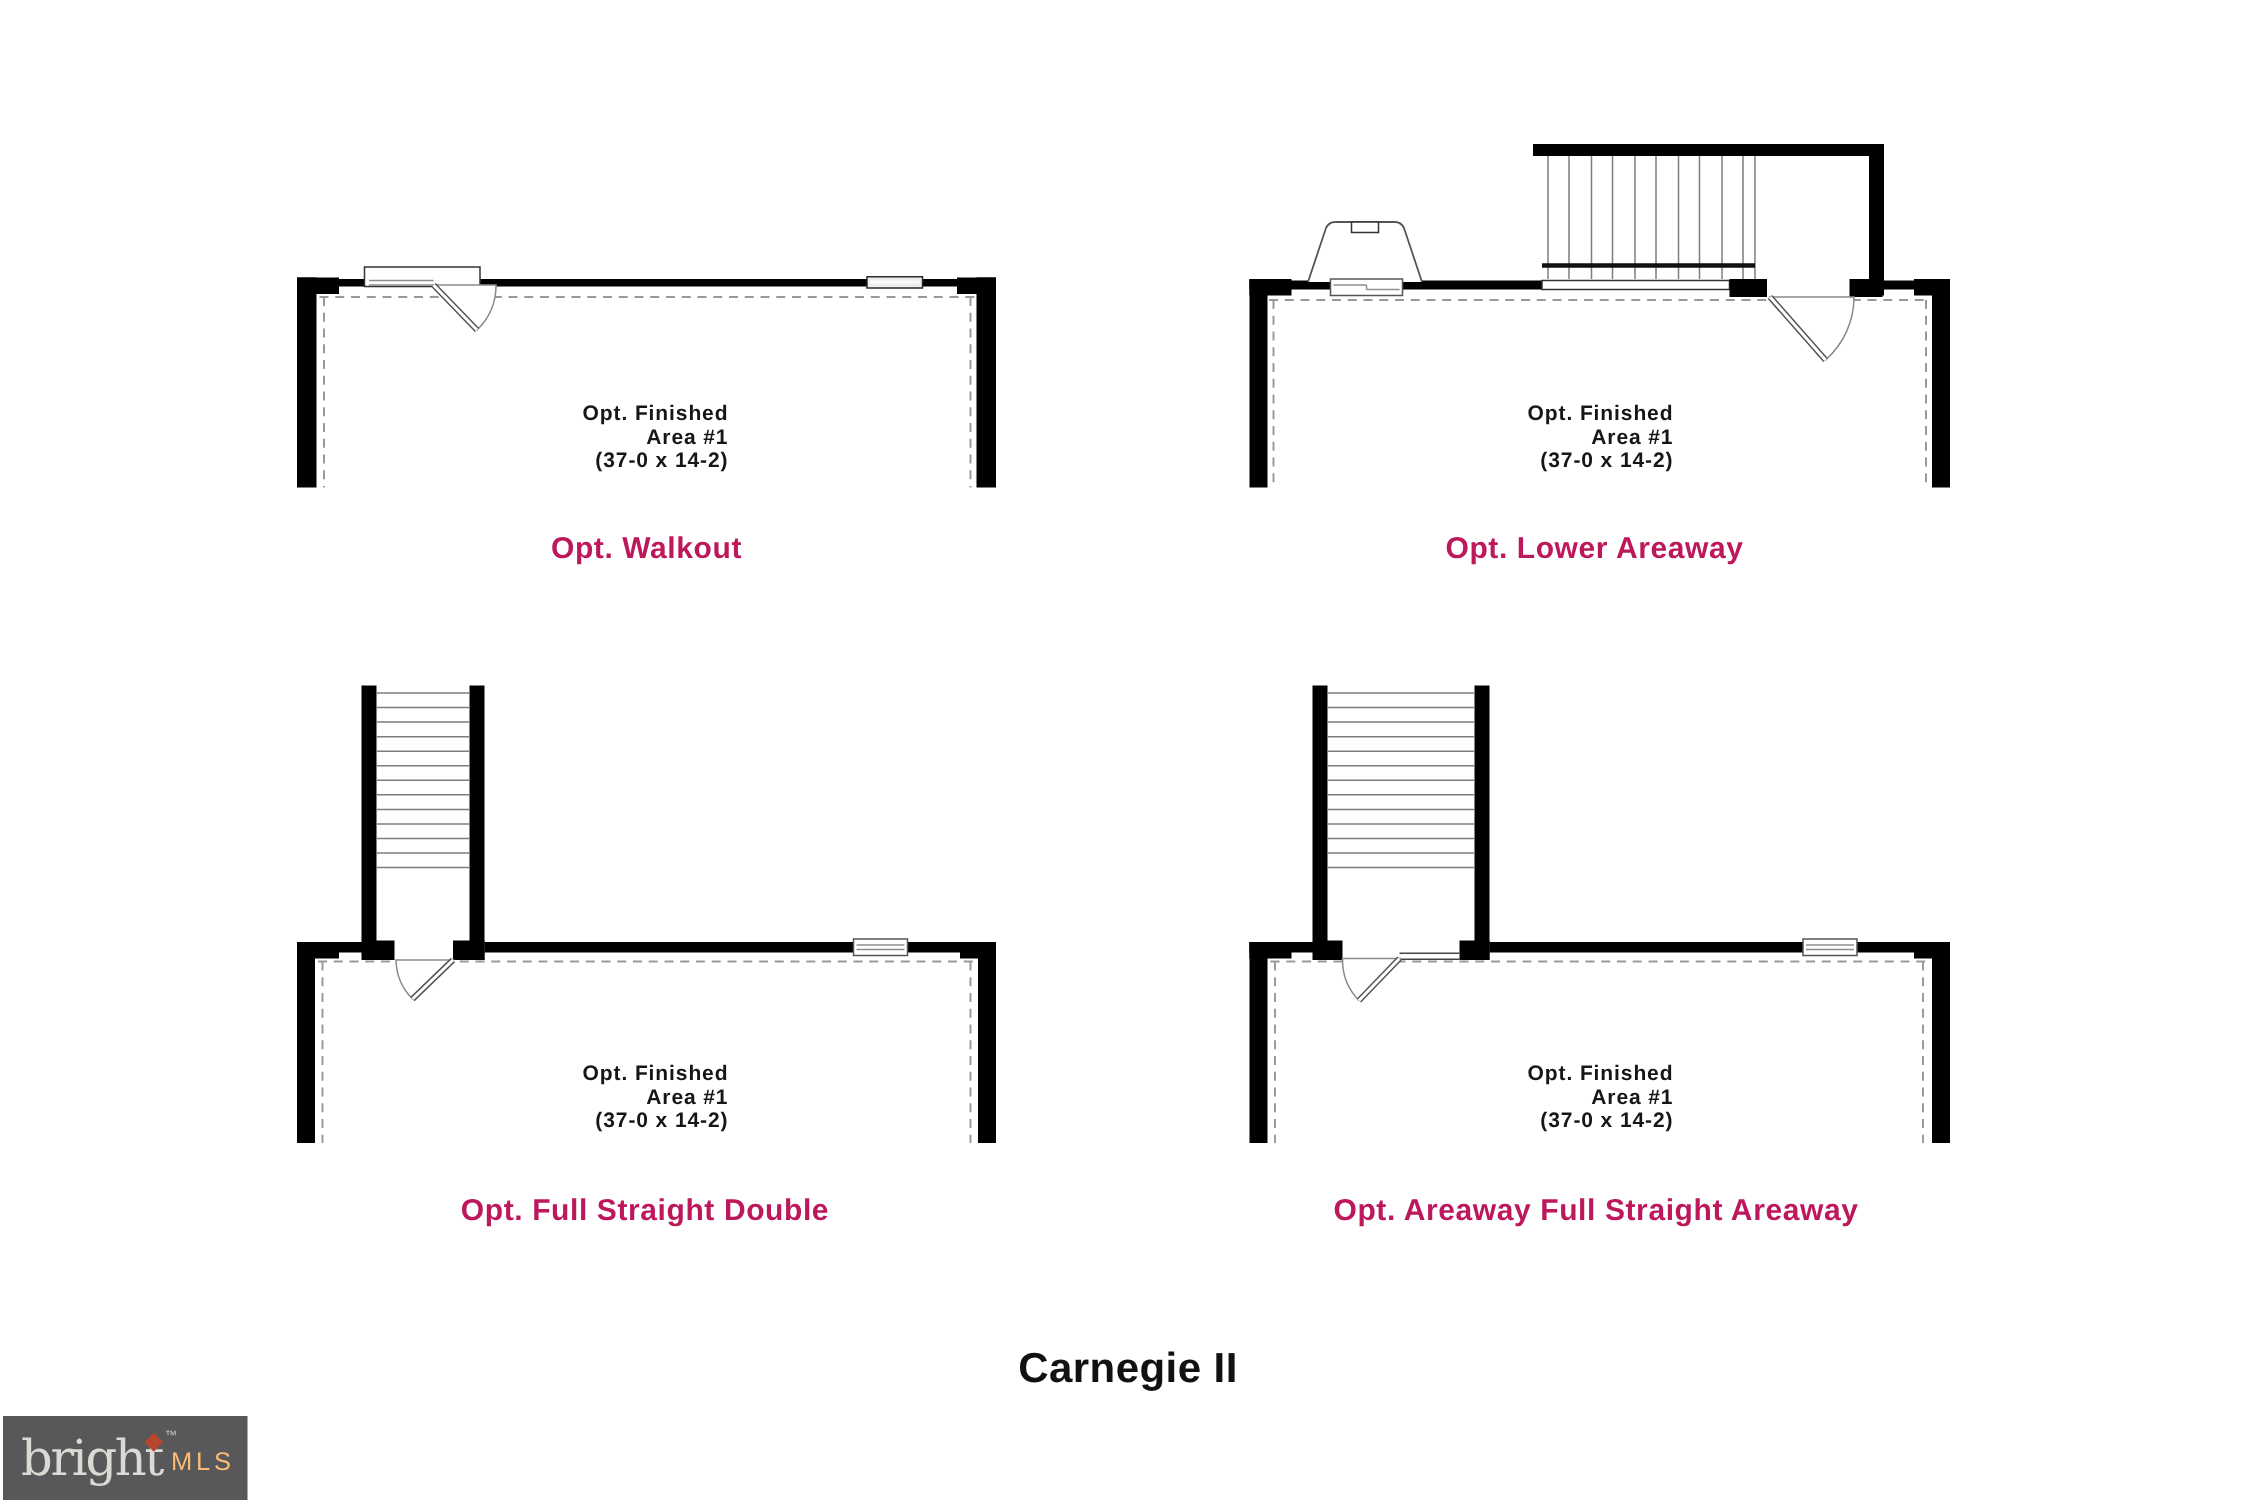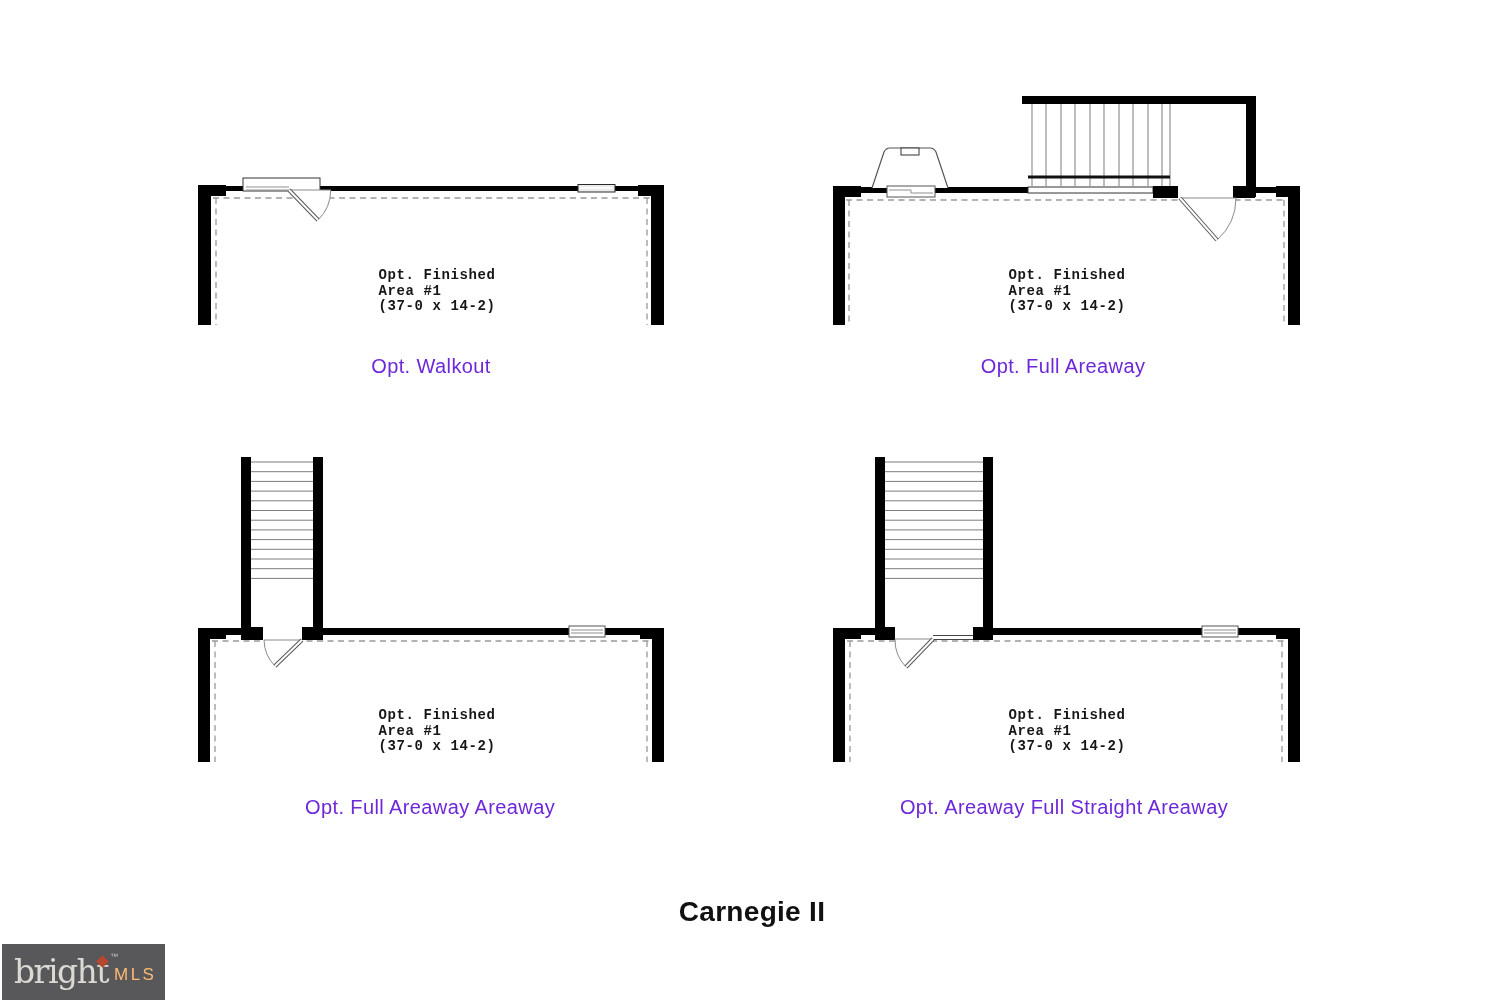--- a/index.html
+++ b/index.html
@@ -3,26 +3,26 @@
 <meta charset="utf-8">
 <style>
   html,body{margin:0;padding:0;background:#ffffff;}
   .canvas{
     position:relative;width:1500px;height:1000px;background:#ffffff;overflow:hidden;
     font-family:"Liberation Sans", sans-serif;color:#1a1a1a;
   }
   .plan{position:absolute;left:0;top:0;width:100%;height:100%;pointer-events:none;}
   .plan svg{position:absolute;}
   .area-label{
-    position:absolute;transform:translateX(-50%);text-align:left;
-    font-weight:bold;font-size:14px;line-height:15.5px;letter-spacing:.6px;color:#161616;font-family:Liberation Mono, monospace;
+    position:absolute;transform:translateX(-50%);text-align:right;
+    font-weight:bold;font-size:14px;line-height:15.5px;letter-spacing:.6px;color:#161616;
   }
   .caption{
     position:absolute;transform:translateX(-50%);margin:0;text-align:left;white-space:nowrap;
-    font-weight:normal;font-size:20px;letter-spacing:.4px;color:#6d28d9;
+    font-weight:bold;font-size:20px;letter-spacing:.4px;color:#be185d;
   }
   .sheet-title{
     position:absolute;left:752px;top:891px;transform:translateX(-50%);text-align:left;
     font-weight:bold;font-size:28px;line-height:41px;letter-spacing:.3px;color:#111;white-space:nowrap;
   }
   .logo{
     position:absolute;left:2px;top:944px;width:163px;height:56px;background:#58585a;
   }
   .logo .brand{
     position:absolute;left:12px;bottom:9px;
@@ -133,21 +133,21 @@
         <path class="leaf" d="M1180 198 L1217 240 A56 56 0 0 0 1236 198 Z"></path>
         <path class="panel-d" d="M1180 198 L1217 240"></path>
         <path class="panel-w" d="M1180 198 L1217 240"></path>
       </g>
     </svg>
     <div class="area-label" style="left:1067px;top:268px">
       <div>Opt. Finished</div>
       <div>Area #1</div>
       <div>(37-0 x 14-2)</div>
     </div>
-    <h2 class="caption" style="left:1063px;top:355px">Opt. Full Areaway</h2>
+    <h2 class="caption" style="left:1063px;top:355px">Opt. Lower Areaway</h2>
   </section>
 
   <section class="plan">
     <svg style="left:190px;top:450px;width:490px;height:320px" viewBox="190 450 490 320">
       <g>
         <path class="dash" d="M212 641 H650 M215 641 V762 M647 641 V762"></path>
       </g>
       <g>
         <rect class="wall" x="241" y="457" width="10" height="183"></rect>
         <rect class="wall" x="313" y="457" width="10" height="183"></rect>
@@ -184,21 +184,21 @@
         <path class="leaf" d="M302 640 L275 666 A38 38 0 0 1 264 640 Z"></path>
         <path class="panel-d" d="M302 640 L275 666"></path>
         <path class="panel-w" d="M302 640 L275 666"></path>
       </g>
     </svg>
     <div class="area-label" style="left:437px;top:708px">
       <div>Opt. Finished</div>
       <div>Area #1</div>
       <div>(37-0 x 14-2)</div>
     </div>
-    <h2 class="caption" style="left:430px;top:796px">Opt. Full Areaway Areaway</h2>
+    <h2 class="caption" style="left:430px;top:796px">Opt. Full Straight Double</h2>
   </section>
 
   <section class="plan">
     <svg style="left:825px;top:450px;width:487px;height:320px" viewBox="825 450 487 320">
       <g>
         <path class="dash" d="M847 641 H1285 M850 641 V762 M1282 641 V762"></path>
       </g>
       <g>
         <rect class="wall" x="875" y="457" width="10" height="183"></rect>
         <rect class="wall" x="983" y="457" width="10" height="183"></rect>

